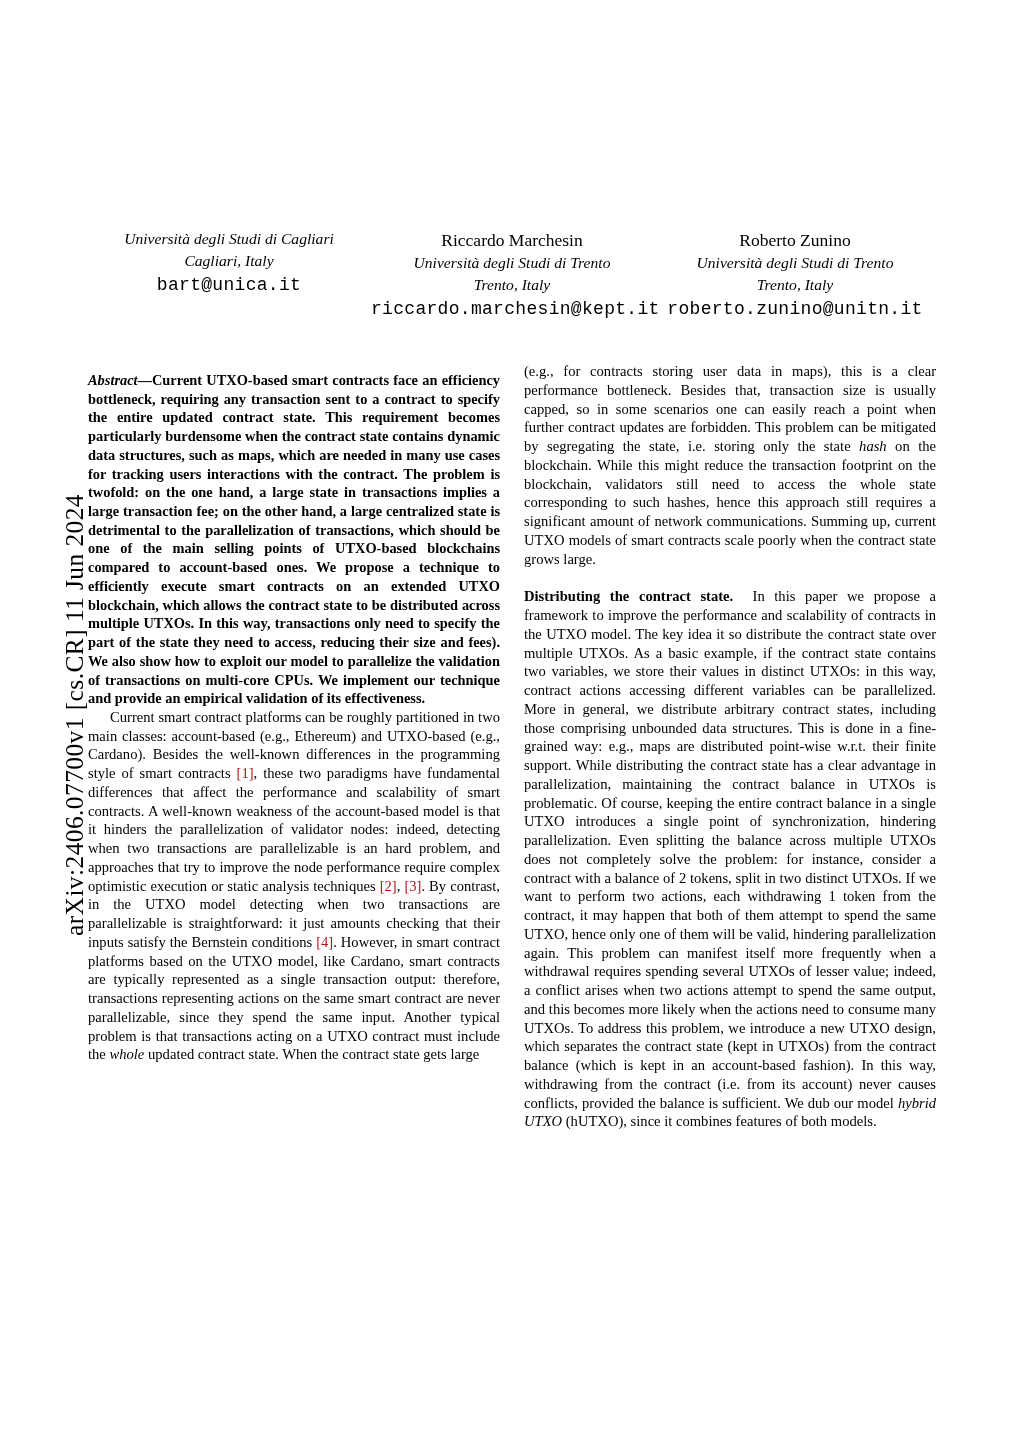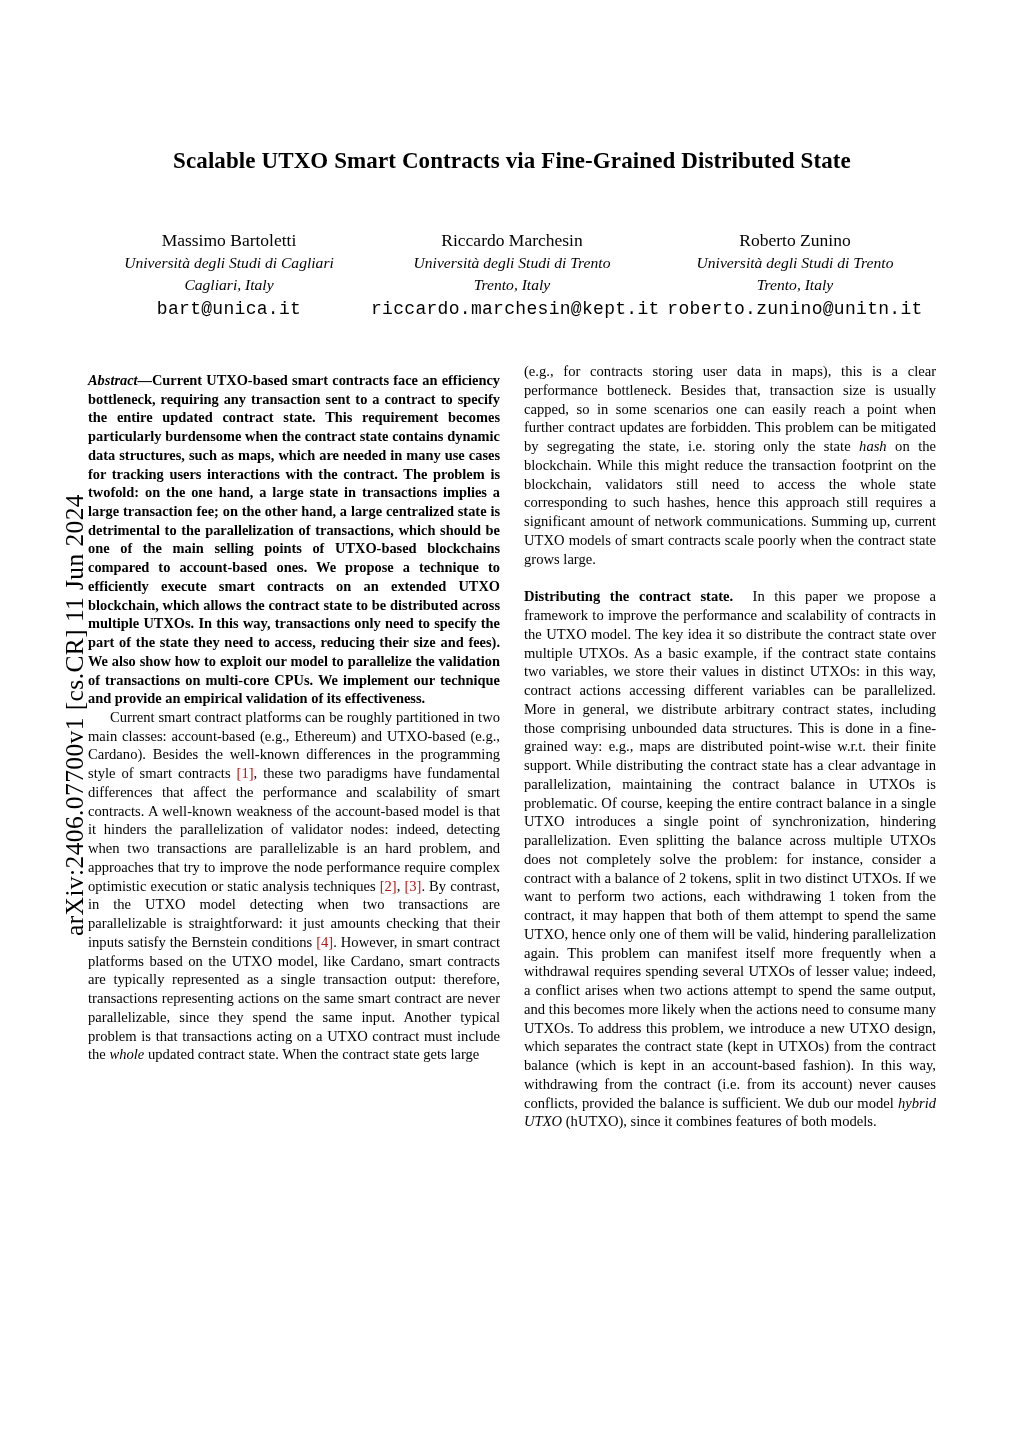--- a/index.html
+++ b/index.html
@@ -117,25 +117,23 @@
 
   .cite { color: #b01a1a; }
 </style>
 </head>
 <body>
 
 <div class="page">
 
   <div class="arxiv-stamp">arXiv:2406.07700v1  [cs.CR]  11 Jun 2024</div>
 
-  <div class="title">Scalable UTXO Smart Contracts via Fine-Grained Distributed State</div>
 
   <div class="authors">
     <div class="author">
-      <div class="name">Massimo Bartoletti</div>
       <div class="affil">Università degli Studi di Cagliari</div>
       <div class="city">Cagliari, Italy</div>
       <div class="email">bart@unica.it</div>
     </div>
     <div class="author">
       <div class="name">Riccardo Marchesin</div>
       <div class="affil">Università degli Studi di Trento</div>
       <div class="city">Trento, Italy</div>
       <div class="email">riccardo.marchesin@kept.it</div>
     </div>

